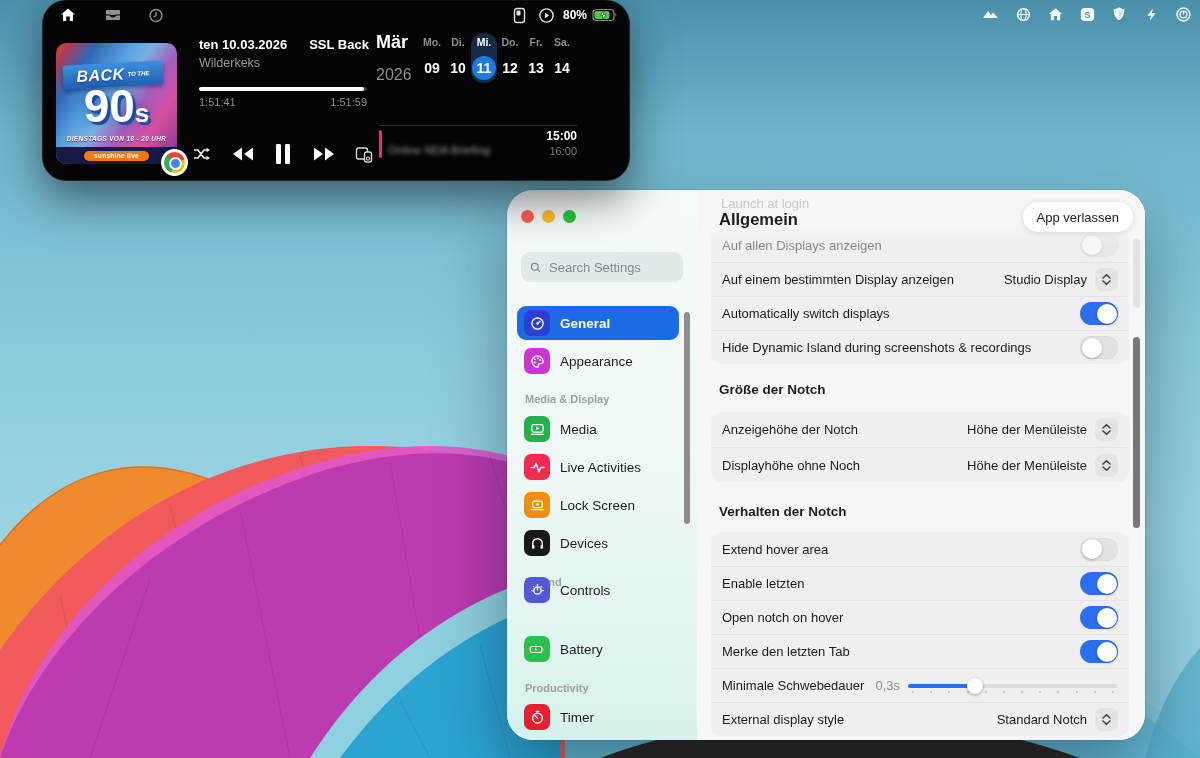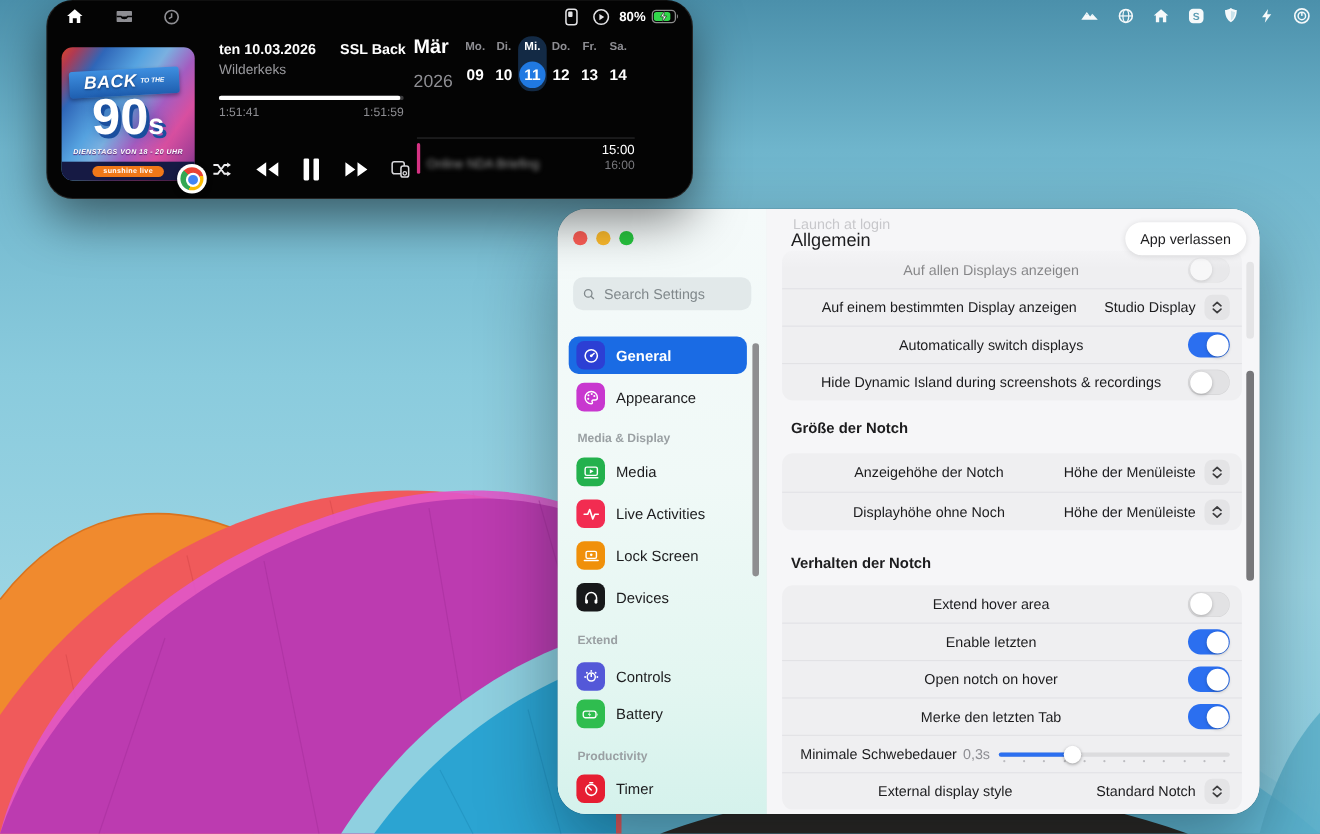--- a/index.html
+++ b/index.html
@@ -74,25 +74,25 @@
        font-family:"Liberation Sans",sans-serif;}
   #search input::placeholder{color:#81898c;}
   .sb-item{position:absolute;left:10px;width:162px;height:34px;border-radius:9px;display:flex;align-items:center;gap:10px;padding:0 7px;box-sizing:border-box;}
   .sb-item.sel{background:#1a6be4;}
   .sb-item .lab{font-size:13.5px;color:#1c1c1e;font-weight:500;}
   .sb-item.sel .lab{color:#fff;font-weight:600;}
   .sb-ic{width:26px;height:26px;border-radius:7px;display:flex;align-items:center;justify-content:center;flex:0 0 auto;}
   .sb-sec{position:absolute;left:18px;font-size:11px;font-weight:bold;color:#9aa0a3;}
   .sb-scroll{position:absolute;left:177px;top:122px;width:6px;height:212px;border-radius:3px;background:#8e8e90;}
   
-  #content{position:absolute;left:190px;top:0;right:0;bottom:0;background:#f6f6f8;text-align:center;}
+  #content{position:absolute;left:190px;top:0;right:0;bottom:0;background:#f6f6f8;}
   .fadehdr{position:absolute;left:0;right:0;top:0;height:54px;z-index:12;
        background:linear-gradient(180deg,#f6f6f8 0%,#f6f6f8 55%,rgba(246,246,248,0) 100%);pointer-events:none;}
   .ghost{position:absolute;left:24px;top:6px;font-size:13px;color:rgba(60,60,67,.25);z-index:13;}
-  .hdr{position:absolute;left:22px;top:20px;font-size:16.5px;font-weight:normal;color:#1c1c1e;z-index:14;}
+  .hdr{position:absolute;left:22px;top:20px;font-size:16.5px;font-weight:bold;color:#1c1c1e;z-index:14;}
   #quit{position:absolute;right:12px;top:12px;height:30px;padding:0 14px;border-radius:16px;background:#fff;
        display:flex;align-items:center;font-size:13px;font-weight:500;color:#1c1c1e;z-index:15;
        box-shadow:0 1px 6px rgba(0,0,0,.12);}
   .card{position:absolute;left:14px;width:418px;background:#efeff1;border-radius:10px;}
   .crow{height:34px;display:flex;align-items:center;padding:0 11px;box-sizing:border-box;position:relative;}
   .crow+.crow{border-top:1px solid #e2e2e5;}
   .crow .lab{font-size:13px;color:#1c1c1e;flex:1 1 auto;white-space:nowrap;}
   .crow .val{font-size:13px;color:#1c1c1e;margin-right:8px;}
   .crow.faded .lab,.crow.faded .tgl{opacity:.5;}
   .sec{position:absolute;left:22px;font-size:13.5px;font-weight:bold;color:#1c1c1e;}
@@ -311,21 +311,21 @@
         </div>
       <div class="cal-col">
           <span class="dow">Sa.</span>
           <span class="date">14</span>
         </div>
     </div>
 
     <div class="evdiv" style="top:124px"></div>
     <div class="ev" style="top:128px;height:34px">
       <span class="evbar" style="height:28px"></span>
-      <span class="evtime" style="top:0;color:#fff;font-weight:400;font-size:12px">15:00</span>
+      <span class="evtime" style="top:0;color:#fff;font-weight:700;font-size:12px">15:00</span>
       <span class="evtitle" style="top:15px">Online NDA Briefing</span>
       <span class="evtime" style="top:16px;opacity:.85">16:00</span>
     </div>
   </div>
 
   <div id="win">
 
     <div id="sidebar">
       <div id="search">
         <svg width="13" height="13" viewBox="0 0 14 14">
@@ -394,21 +394,21 @@
               <path d="M2.5,9.5 V7 a4.5,4.5 0 0 1 9,0 V9.5" fill="none" stroke="#fff" stroke-width="1.3"></path>
               <rect x="1.8" y="8.3" width="2.4" height="3.6" rx="1.1" fill="#fff"></rect>
               <rect x="9.8" y="8.3" width="2.4" height="3.6" rx="1.1" fill="#fff"></rect>
             </svg>
           </span>
         <span class="lab">Devices</span>
       </div>
 
       <div class="sb-sec" style="top:386px">Extend</div>
 
-      <div class="sb-item" style="top:408px">
+      <div class="sb-item" style="top:383px">
         <span class="sb-ic" style="background:#5458d8">
             <svg width="15" height="15" viewBox="0 0 14 14">
               <circle cx="7" cy="7" r="3.4" fill="none" stroke="#fff" stroke-width="1.3"></circle>
               <path d="M7,7 L7,4.2" stroke="#fff" stroke-width="1.3"></path>
               <circle cx="7" cy="1.8" r=".8" fill="#fff"></circle>
               <circle cx="12.2" cy="7" r=".8" fill="#fff"></circle>
               <circle cx="1.8" cy="7" r=".8" fill="#fff"></circle>
               <circle cx="10.7" cy="3.3" r=".8" fill="#fff"></circle>
               <circle cx="3.3" cy="3.3" r=".8" fill="#fff"></circle>
             </svg>

